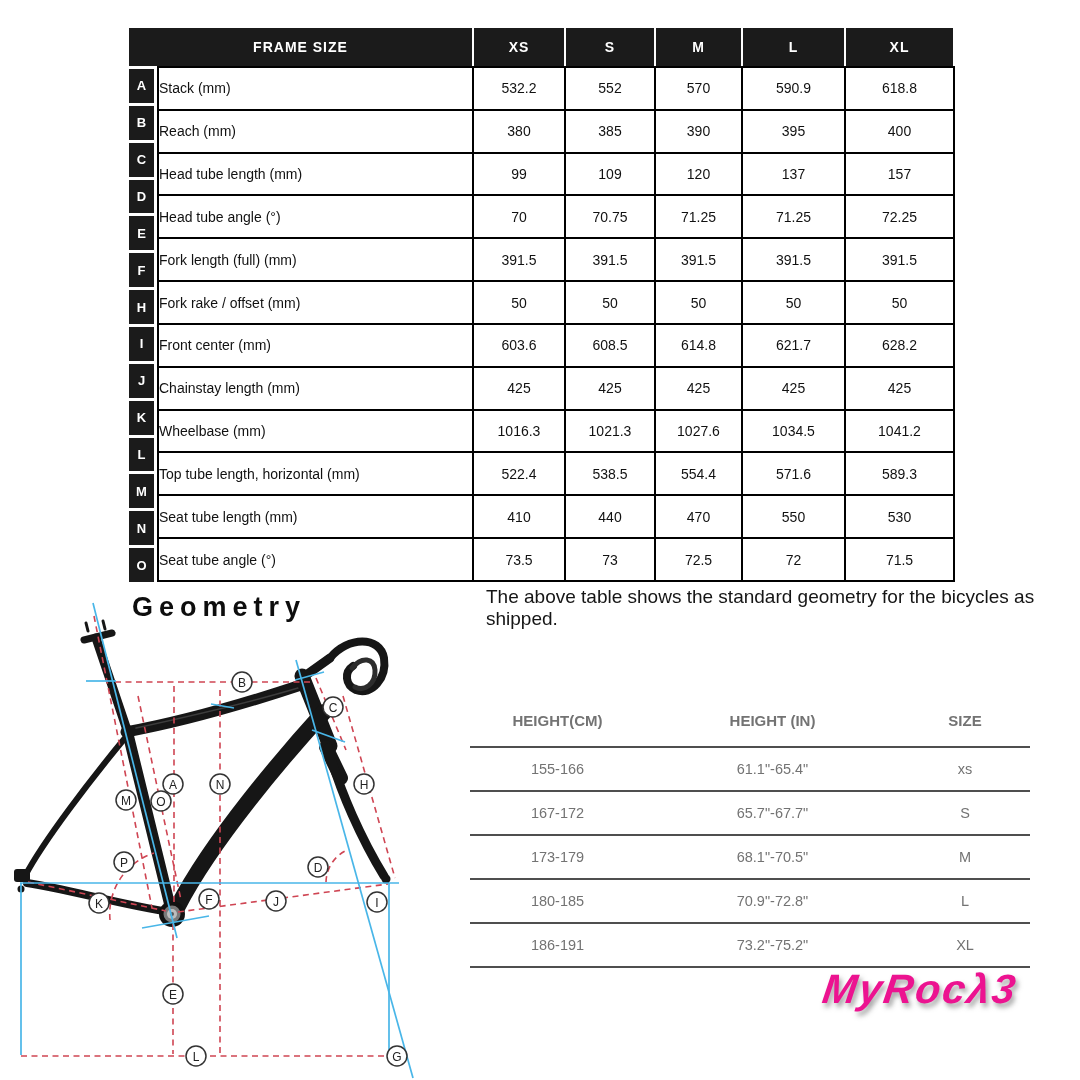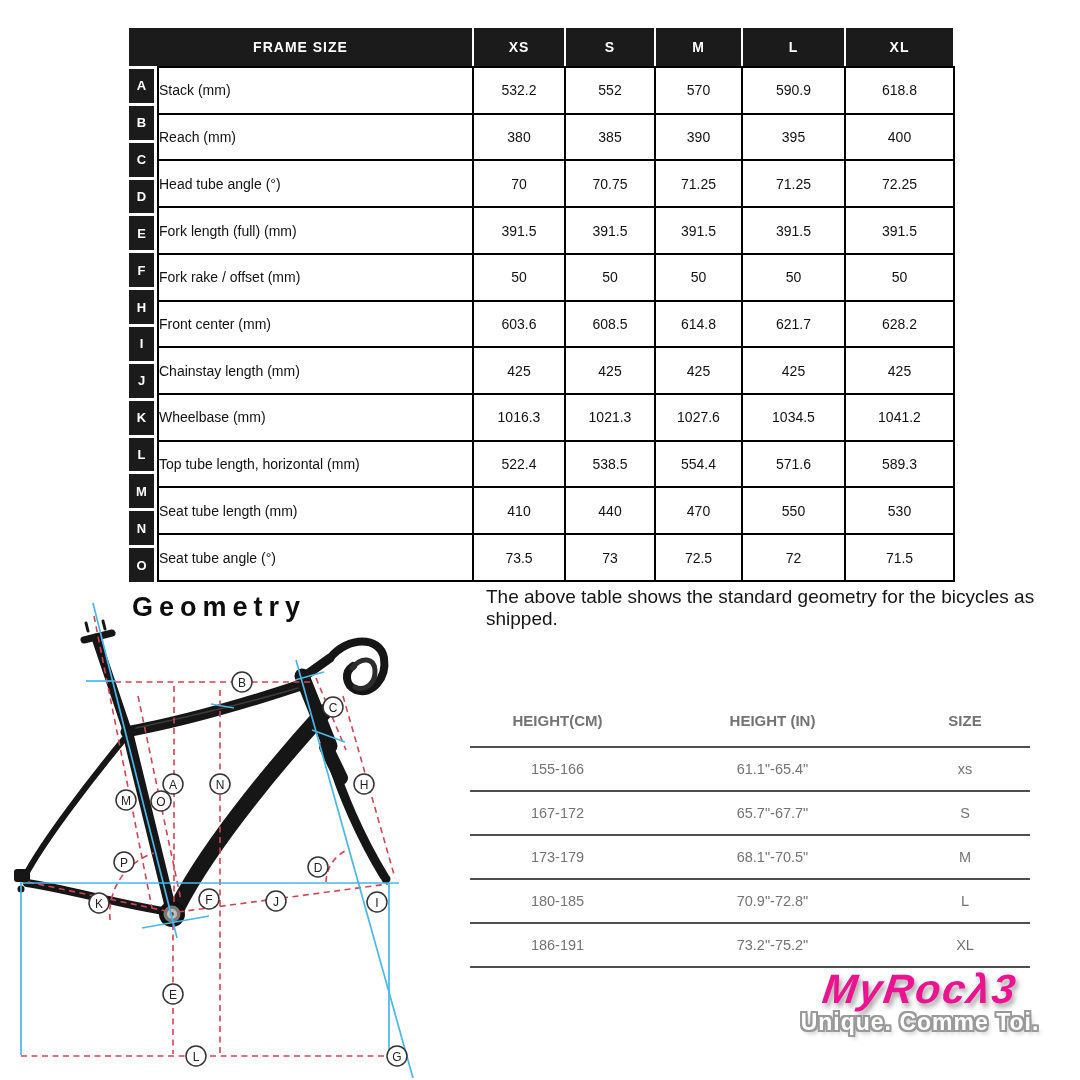--- a/index.html
+++ b/index.html
@@ -127,20 +127,28 @@
     <td class="v">590.9</td>
     <td class="v">618.8</td>
   </tr>
   <tr>
     <td class="lab">Reach (mm)</td>
     <td class="v">380</td>
     <td class="v">385</td>
     <td class="v">390</td>
     <td class="v">395</td>
     <td class="v">400</td>
+  </tr>
+  <tr>
+    <td class="lab">Head tube length (mm)</td>
+    <td class="v">99</td>
+    <td class="v">109</td>
+    <td class="v">120</td>
+    <td class="v">137</td>
+    <td class="v">157</td>
   </tr>
   <tr>
     <td class="lab">Head tube angle (°)</td>
     <td class="v">70</td>
     <td class="v">70.75</td>
     <td class="v">71.25</td>
     <td class="v">71.25</td>
     <td class="v">72.25</td>
   </tr>
   <tr>
@@ -368,14 +376,13 @@
   <div class="st-row st-data">
     <div class="st-cell">186-191</div>
     <div class="st-cell">73.2"-75.2"</div>
     <div class="st-cell">XL</div>
   </div>
   <div class="st-bottom"></div>
 </div>
 
 <div class="brand">
   <div class="brand-logo" id="brand-logo" style="color: rgb(236, 19, 144);">MyRocλ3</div>
-  <div class="brand-tagline">Unique. Comme Toi.</div>
 </div>
 
 </body></html>

